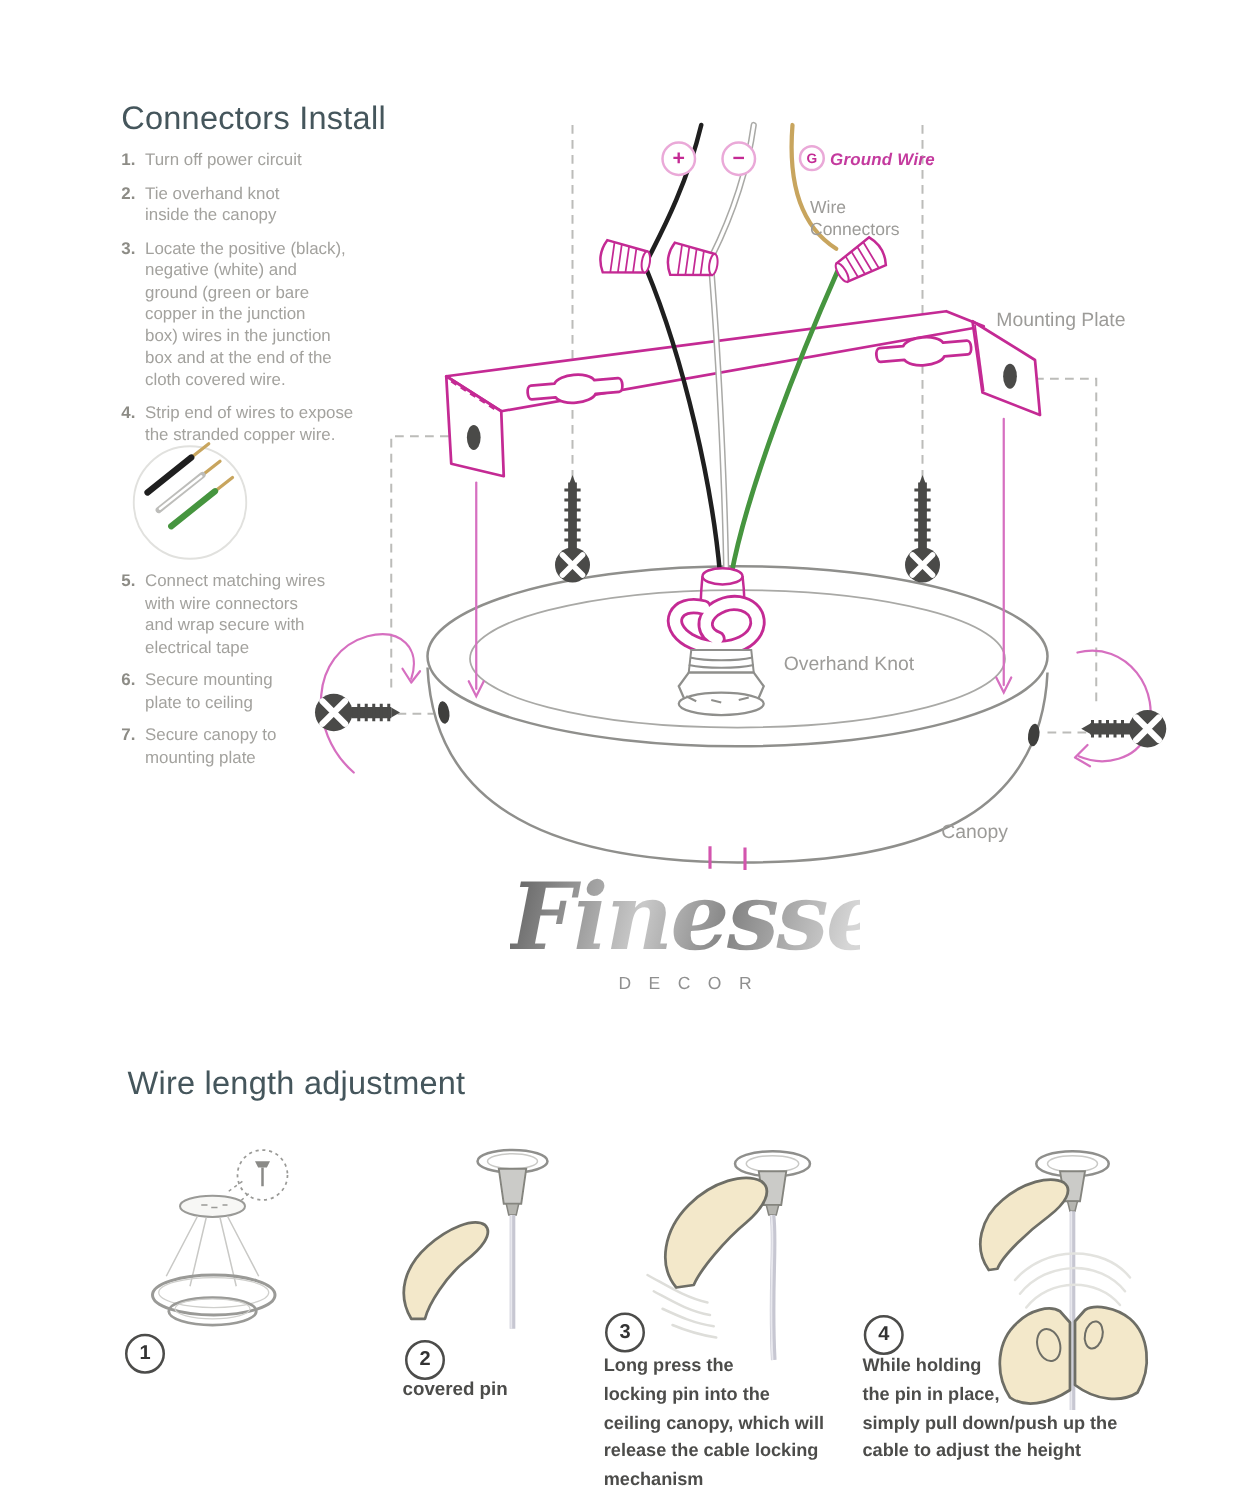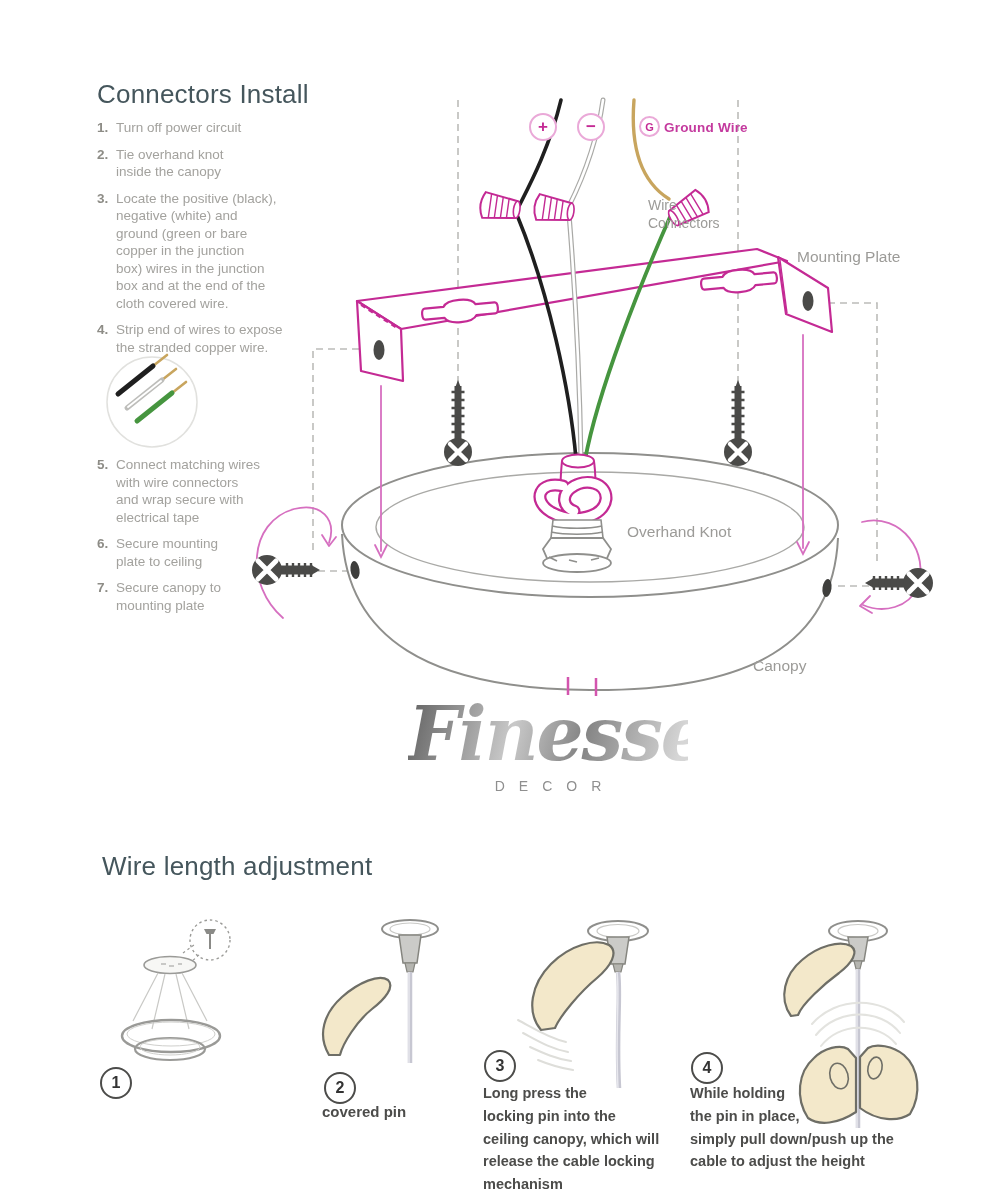--- a/index.html
+++ b/index.html
@@ -15,21 +15,21 @@
 
   .install-list{position:absolute;left:97px;top:119px;width:232px;}
   .ii{display:flex;gap:5px;margin-bottom:9px;font-size:13.5px;line-height:17.5px;color:#a3a29e;}
   .ii .num{font-weight:bold;color:#8d8c86;flex:0 0 14px;}
   .ii .txt{white-space:pre-line;}
   .ii.gap{margin-bottom:100px;}
 
   .diagram-svg{position:absolute;left:0;top:0;pointer-events:none;}
 
   .dlabel{position:absolute;color:#9c9b98;font-size:15.5px;white-space:pre-line;}
-  #lbl-ground{color:#c43a9e;font-size:13.5px;font-weight:bold;letter-spacing:.2px;}
+  #lbl-ground{color:#c43a9e;font-size:13.5px;font-weight:bold;letter-spacing:.2px;font-style:italic;}
   #lbl-wireconn{font-size:14px;line-height:18px;}
   .badge{
     position:absolute;border:2px solid #eaa9d8;border-radius:50%;color:#c42a94;
     display:flex;align-items:center;justify-content:center;font-weight:bold;background:#fff;
   }
   #badge-plus{left:529px;top:113px;width:24px;height:24px;font-size:17px;}
   #badge-minus{left:577px;top:113px;width:24px;height:24px;font-size:17px;}
   #badge-g{left:639px;top:116px;width:17px;height:17px;font-size:11px;}
 
   .logo{position:absolute;left:408px;top:692px;width:280px;text-align:center;}
@@ -234,21 +234,21 @@
     <path d="M127,408 L162,380" stroke="#bdbdba" stroke-width="5"></path>
     <path d="M128,407 L161,381" stroke="#ffffff" stroke-width="2"></path>
     <path d="M137,421 L172,393" stroke="#46953f" stroke-width="5"></path>
   </g>
 </svg>
 
 <div class="badge" id="badge-plus">+</div>
 <div class="badge" id="badge-minus">−</div>
 <div class="badge" id="badge-g">G</div>
 <div class="dlabel" id="lbl-ground" style="left:664px;top:120px;">Ground Wire</div>
-<div class="dlabel" id="lbl-wireconn" style="left:648px;top:156px;margin-top:40px;">Wire
+<div class="dlabel" id="lbl-wireconn" style="left:648px;top:156px;">Wire
 Connectors</div>
 <div class="dlabel" style="left:797px;top:248px;">Mounting Plate</div>
 <div class="dlabel" style="left:627px;top:523px;">Overhand Knot</div>
 <div class="dlabel" style="left:753px;top:657px;">Canopy</div>
 
 <div class="logo">
   <div class="logo-script">Finesse</div>
   <div class="logo-sub">DECOR</div>
 </div>
 

